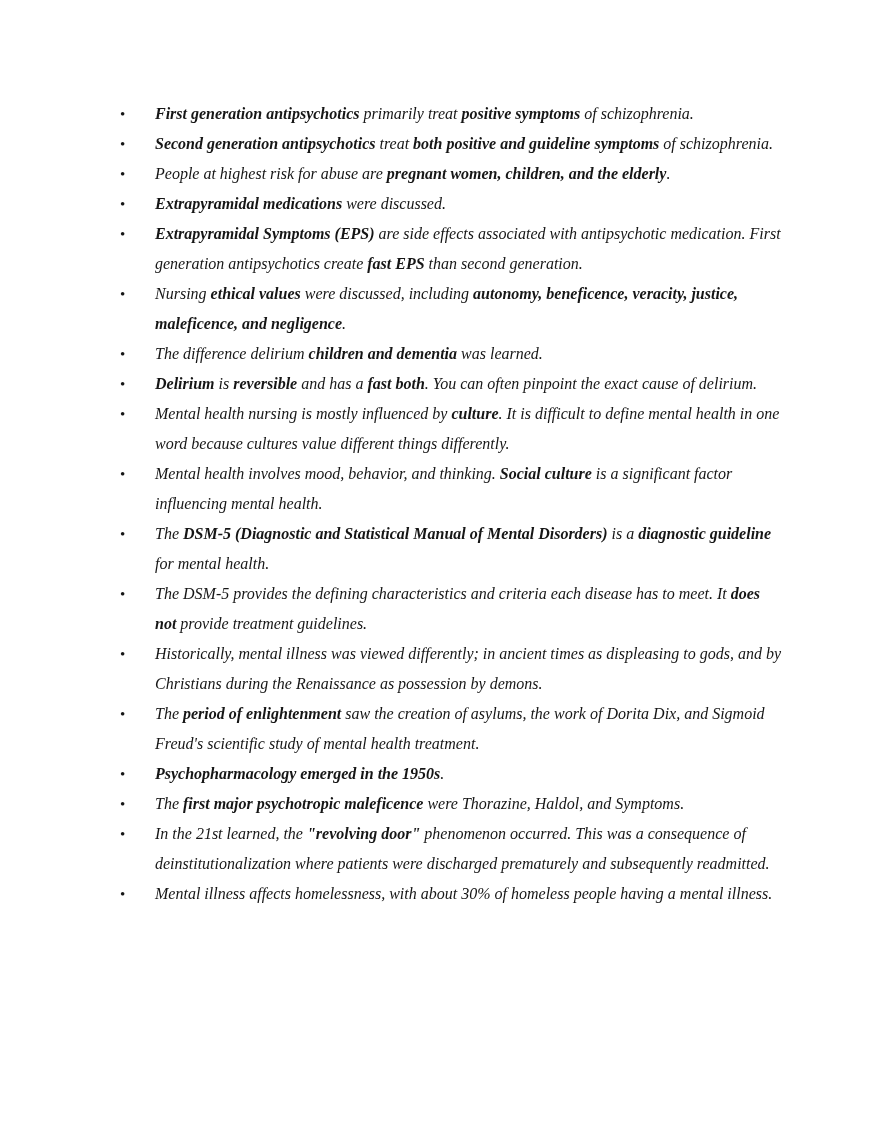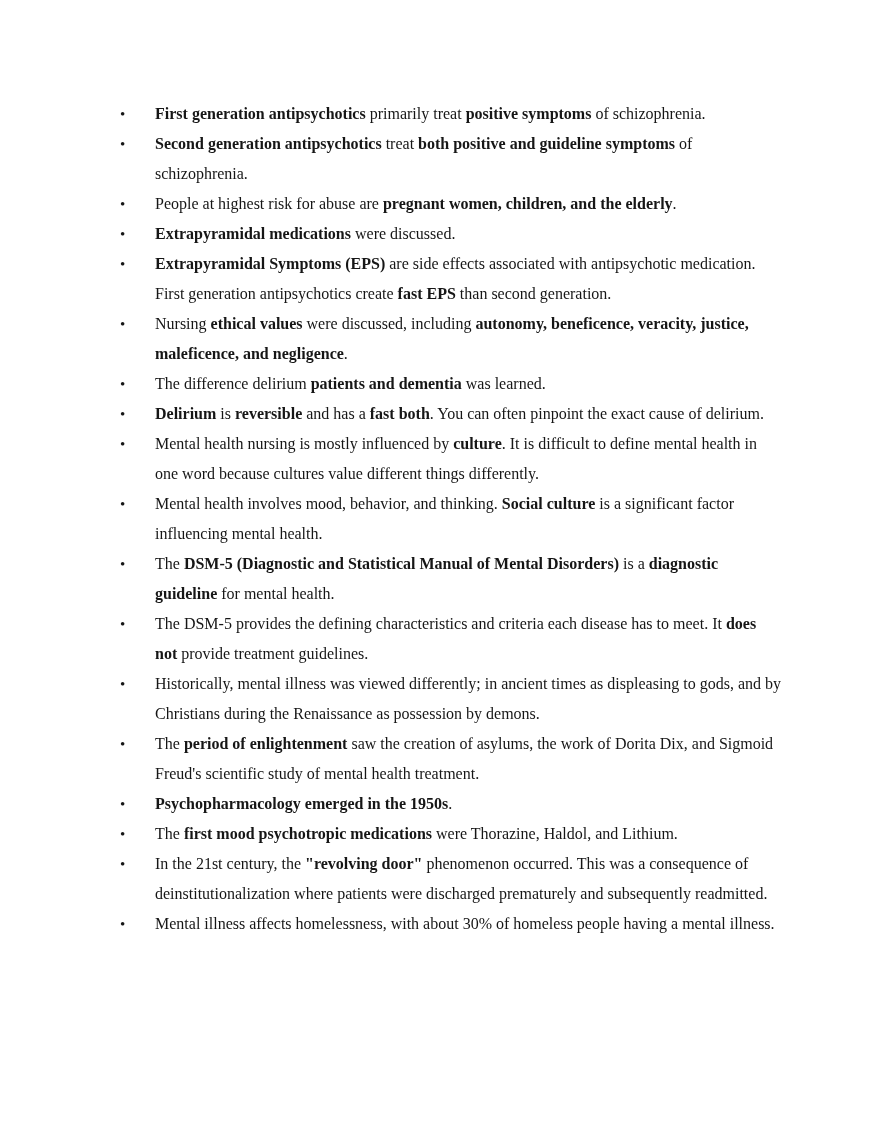--- a/index.html
+++ b/index.html
@@ -30,20 +30,21 @@
     align-items: flex-start;
   }
   li.bullet-item .marker {
     flex: 0 0 35px;
     width: 35px;
     font-size: 15px;
   }
   li.bullet-item .content {
     flex: 1 1 auto;
     min-width: 0;
+    font-style: italic;
   }
   .run.bold {
     font-weight: bold;
   }
 </style>
 </head>
 <body>
 
 <div class="page">
   <ul class="bullet-list">
@@ -66,21 +67,21 @@
       <li class="bullet-item">
         <span class="marker">•</span>
         <span class="content"><span class="run bold">Extrapyramidal Symptoms (EPS)</span><span class="run"> are side effects associated with antipsychotic medication. First generation antipsychotics create </span><span class="run bold">fast EPS</span><span class="run"> than second generation.</span></span>
       </li>
       <li class="bullet-item">
         <span class="marker">•</span>
         <span class="content"><span class="run">Nursing </span><span class="run bold">ethical values</span><span class="run"> were discussed, including </span><span class="run bold">autonomy, beneficence, veracity, justice, maleficence, and negligence</span><span class="run">.</span></span>
       </li>
       <li class="bullet-item">
         <span class="marker">•</span>
-        <span class="content"><span class="run">The difference delirium </span><span class="run bold">patients and dementia</span><span class="run"> was learned.</span></span>
+        <span class="content"><span class="run">The difference delirium </span><span class="run bold">children and dementia</span><span class="run"> was learned.</span></span>
       </li>
       <li class="bullet-item">
         <span class="marker">•</span>
         <span class="content"><span class="run bold">Delirium</span><span class="run"> is </span><span class="run bold">reversible</span><span class="run"> and has a </span><span class="run bold">fast both</span><span class="run">. You can often pinpoint the exact cause of delirium.</span></span>
       </li>
       <li class="bullet-item">
         <span class="marker">•</span>
         <span class="content"><span class="run">Mental health nursing is mostly influenced by </span><span class="run bold">culture</span><span class="run">. It is difficult to define mental health in one word because cultures value different things differently.</span></span>
       </li>
       <li class="bullet-item">
@@ -102,24 +103,24 @@
       <li class="bullet-item">
         <span class="marker">•</span>
         <span class="content"><span class="run">The </span><span class="run bold">period of enlightenment</span><span class="run"> saw the creation of asylums, the work of Dorita Dix, and Sigmoid Freud's scientific study of mental health treatment.</span></span>
       </li>
       <li class="bullet-item">
         <span class="marker">•</span>
         <span class="content"><span class="run bold">Psychopharmacology emerged in the 1950s</span><span class="run">.</span></span>
       </li>
       <li class="bullet-item">
         <span class="marker">•</span>
-        <span class="content"><span class="run">The </span><span class="run bold">first mood psychotropic medications</span><span class="run"> were Thorazine, Haldol, and Lithium.</span></span>
+        <span class="content"><span class="run">The </span><span class="run bold">first major psychotropic maleficence</span><span class="run"> were Thorazine, Haldol, and Symptoms.</span></span>
       </li>
       <li class="bullet-item">
         <span class="marker">•</span>
-        <span class="content"><span class="run">In the 21st century, the </span><span class="run bold">"revolving door"</span><span class="run"> phenomenon occurred. This was a consequence of deinstitutionalization where patients were discharged prematurely and subsequently readmitted.</span></span>
+        <span class="content"><span class="run">In the 21st learned, the </span><span class="run bold">"revolving door"</span><span class="run"> phenomenon occurred. This was a consequence of deinstitutionalization where patients were discharged prematurely and subsequently readmitted.</span></span>
       </li>
       <li class="bullet-item">
         <span class="marker">•</span>
         <span class="content"><span class="run">Mental illness affects homelessness, with about 30% of homeless people having a mental illness.</span></span>
       </li>
     </ul>
 </div>
 
 </body></html>

